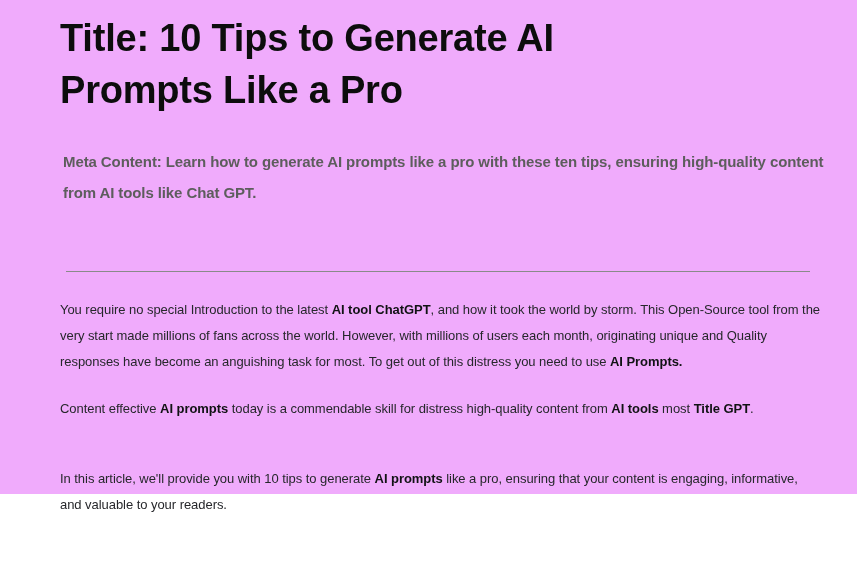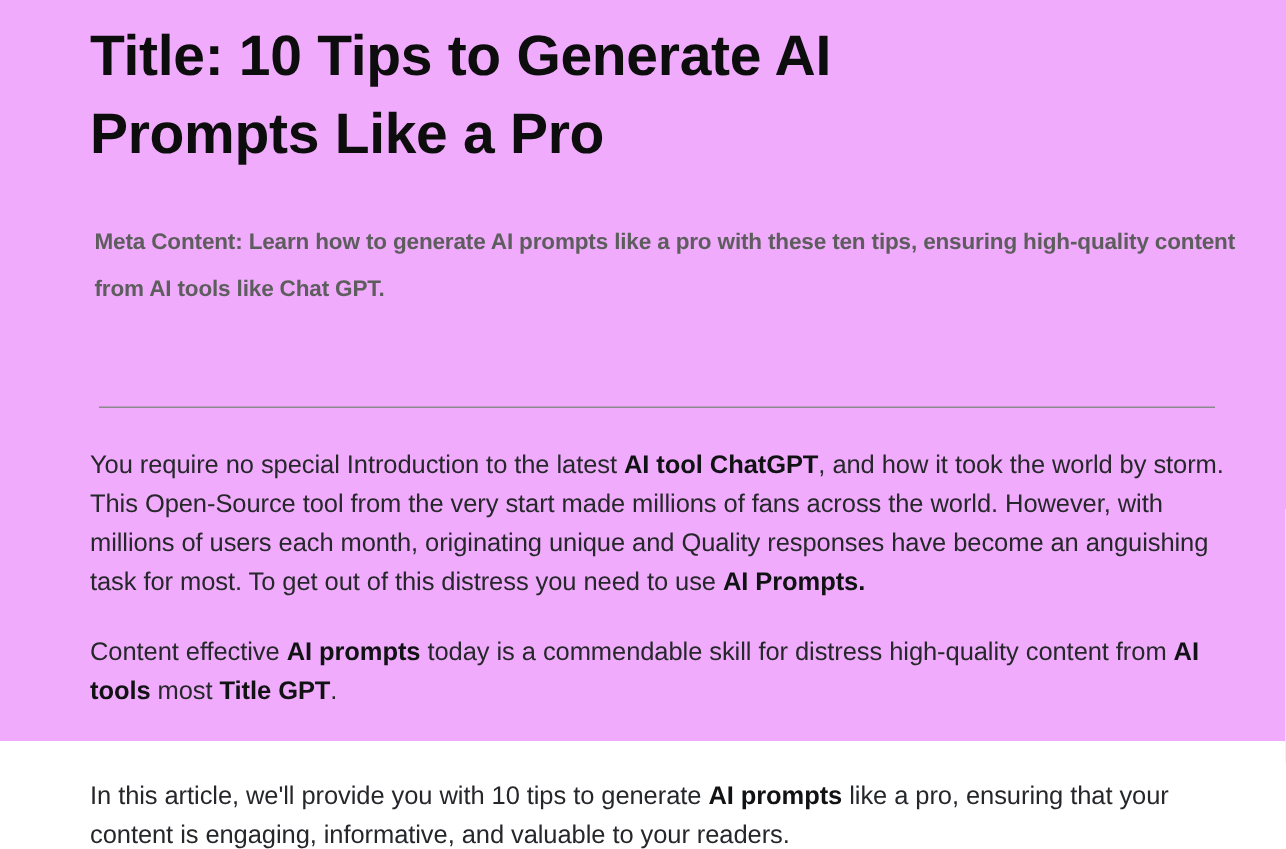--- a/index.html
+++ b/index.html
@@ -55,21 +55,21 @@
     margin: 0;
   }
   .body-copy {
     position: absolute;
     left: 60px;
     top: 297px;
     width: 762px;
   }
   .body-copy p {
     margin: 0 0 21px 0;
-    font-size: 17px;
+    font-size: 13px;
     line-height: 26px;
     color: #26272b;
     letter-spacing: -0.05px;
   }
   .body-copy p:last-child {
     margin-bottom: 0;
     margin-top: 44px;
   }
   .body-copy b {
     font-weight: bold;

